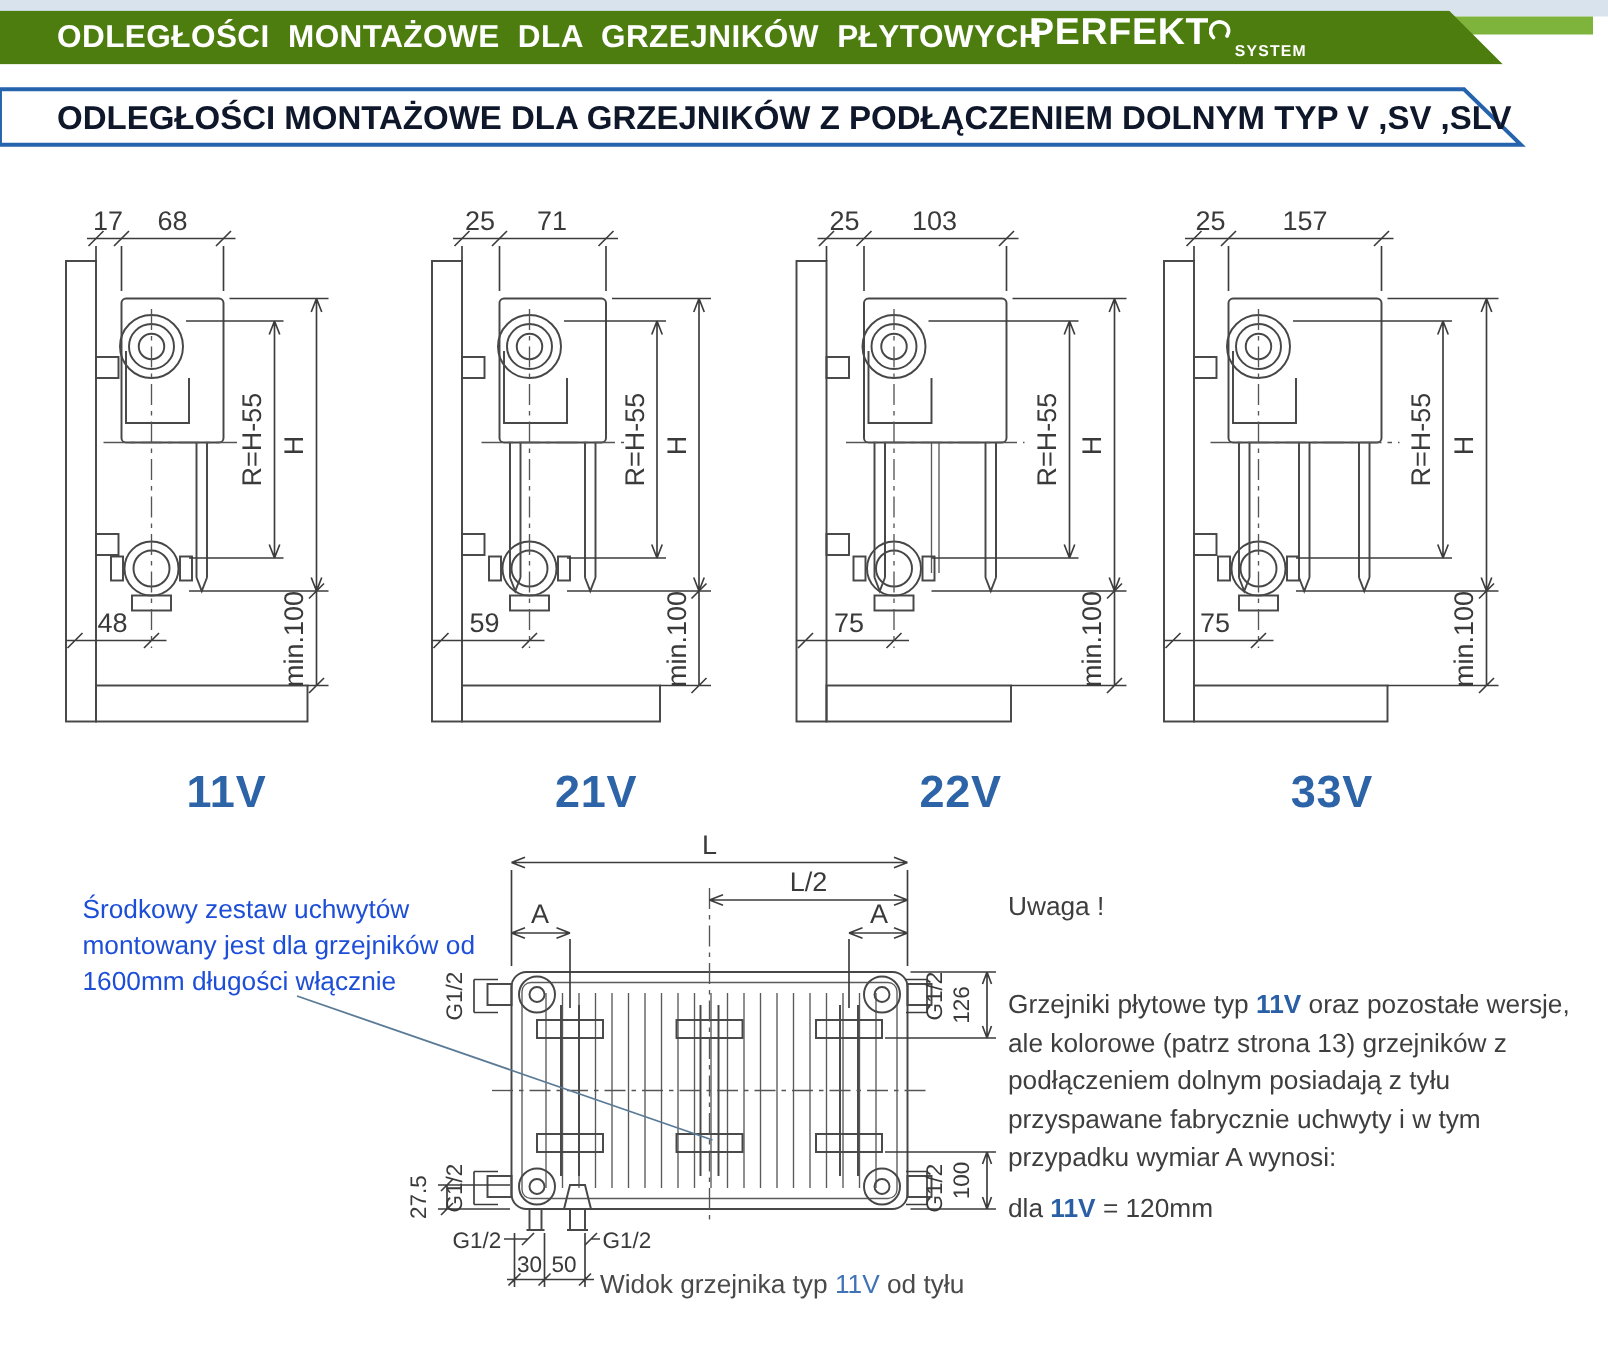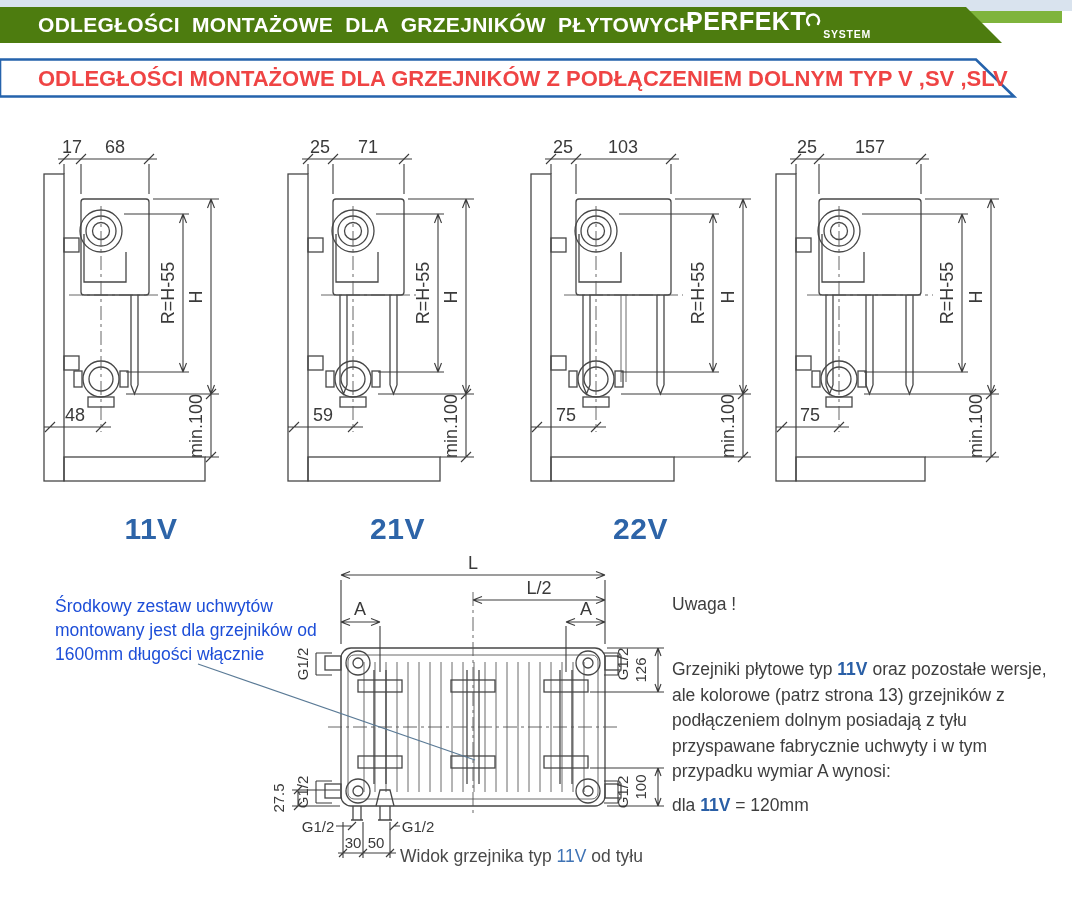--- a/index.html
+++ b/index.html
@@ -9,21 +9,21 @@
   .strip-top{position:absolute;left:0;top:0;width:1072px;height:11px;background:#d9e3ee;}
   .strip-green{position:absolute;left:0;top:11px;width:1062px;height:12px;background:#7fb43c;}
   .bar1{position:absolute;left:0;top:7px;width:1010px;height:36px;background:#4d7c0f;
         clip-path:polygon(0 0,966px 0,1002px 100%,0 100%);}
   .bar1-text{position:absolute;left:38px;top:0;height:36px;line-height:36px;color:#fff;
         font-size:21px;font-weight:700;word-spacing:6px;letter-spacing:.3px;white-space:nowrap;}
   .brand{position:absolute;left:686px;top:0;height:29px;display:flex;align-items:center;color:#fff;}
   .brand-main{font-size:25px;font-weight:800;letter-spacing:.5px;}
   .brand-sub{font-size:10.5px;font-weight:600;letter-spacing:.8px;margin-top:25px;margin-left:1px;}
   .bar2{position:absolute;left:0;top:58px;width:1030px;height:42px;}
-  .bar2-text{position:absolute;left:38px;top:60px;height:37px;line-height:37px;color:#ef4444;
+  .bar2-text{position:absolute;left:38px;top:60px;height:37px;line-height:37px;color:#0f172a;
         font-size:22px;font-weight:600;white-space:nowrap;}
   
   .diag{position:absolute;top:132px;}
   .diag svg{display:block;}
   .diag-caption{margin-top:22px;text-align:center;color:#2d64a8;font-size:30px;font-weight:600;letter-spacing:.5px;}
   text{font-family:"Liberation Sans",sans-serif;}
   .dimtxt{font-size:18px;fill:#3a3a3a;}
   .dimtxt-s{font-size:15px;fill:#3a3a3a;}
   .art{stroke:#474747;stroke-width:1.3;fill:none;}
   .art-thin{stroke:#5a5a5a;stroke-width:.9;fill:none;}
@@ -235,20 +235,21 @@
     <path d="M233 262 V325 M228 267 L238 257 M228 330 L238 320 M167 325 H241"></path>
     <path d="M18 295 H91 M19 300 L29 290 M76 300 L86 290"></path>
   </g>
   <text class="dimtxt" x="49" y="21" text-anchor="middle">25</text>
   <text class="dimtxt" x="112" y="21" text-anchor="middle">157</text>
   <text class="dimtxt" x="195" y="161" text-anchor="middle" transform="rotate(-90 195 161)">R=H-55</text>
   <text class="dimtxt" x="224" y="165" text-anchor="middle" font-size="20" transform="rotate(-90 224 165)">H</text>
   <text class="dimtxt" x="224" y="294" text-anchor="middle" transform="rotate(-90 224 294)">min.100</text>
   <text class="dimtxt" x="52" y="289" text-anchor="middle">75</text>
 </svg>
+<div class="diag-caption">33V</div>
 </div>
 
 <div class="note-left">Środkowy zestaw uchwytów montowany jest dla grzejników od 1600mm długości włącznie</div>
 
 <svg class="rear-svg" width="400" height="330" viewBox="0 0 400 330">
   <g>
     <rect class="art" x="73" y="96" width="264" height="158" rx="10"></rect>
     <rect class="art-thin" x="80" y="103" width="250" height="144" rx="6"></rect>
     <g class="art-thin">
       <path d="M96 110 V240 M107 110 V240 M118 110 V240 M129 110 V240 M140 110 V240 M151 110 V240 M162 110 V240 M173 110 V240 M184 110 V240 M195 110 V240 M206 110 V240 M217 110 V240 M228 110 V240 M239 110 V240 M250 110 V240 M261 110 V240 M272 110 V240 M283 110 V240 M294 110 V240 M305 110 V240 M316 110 V240"></path>

